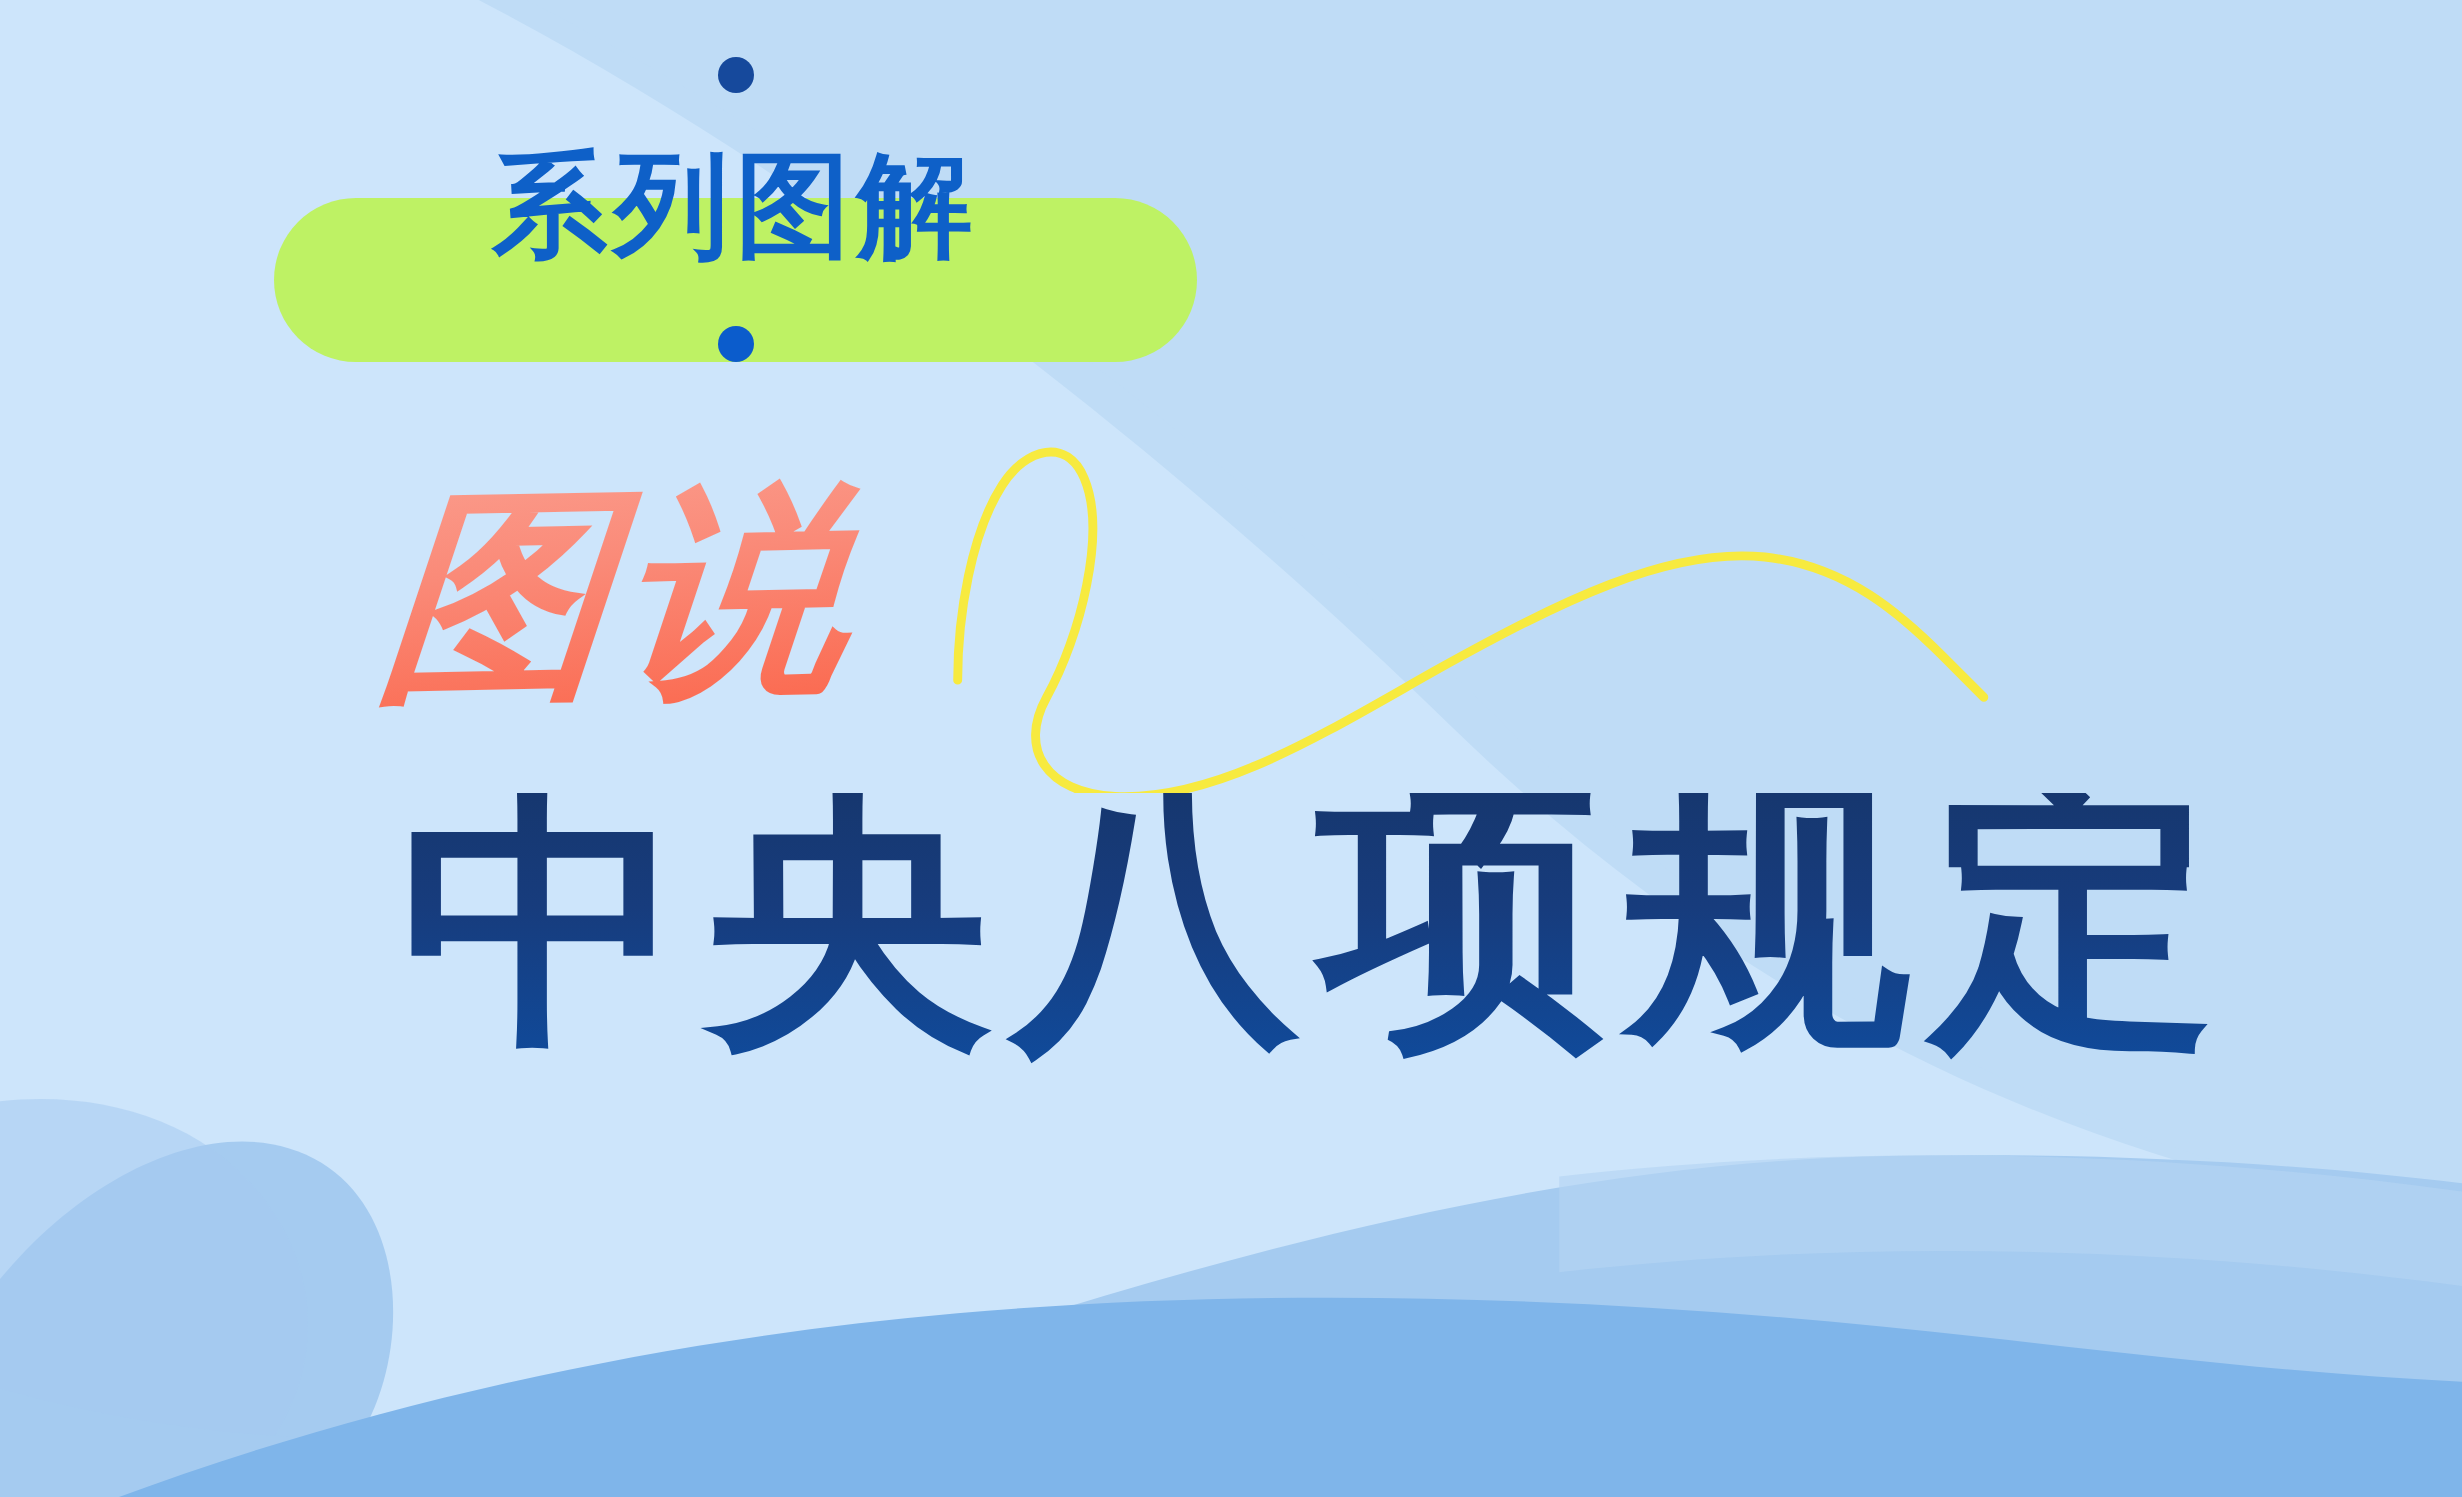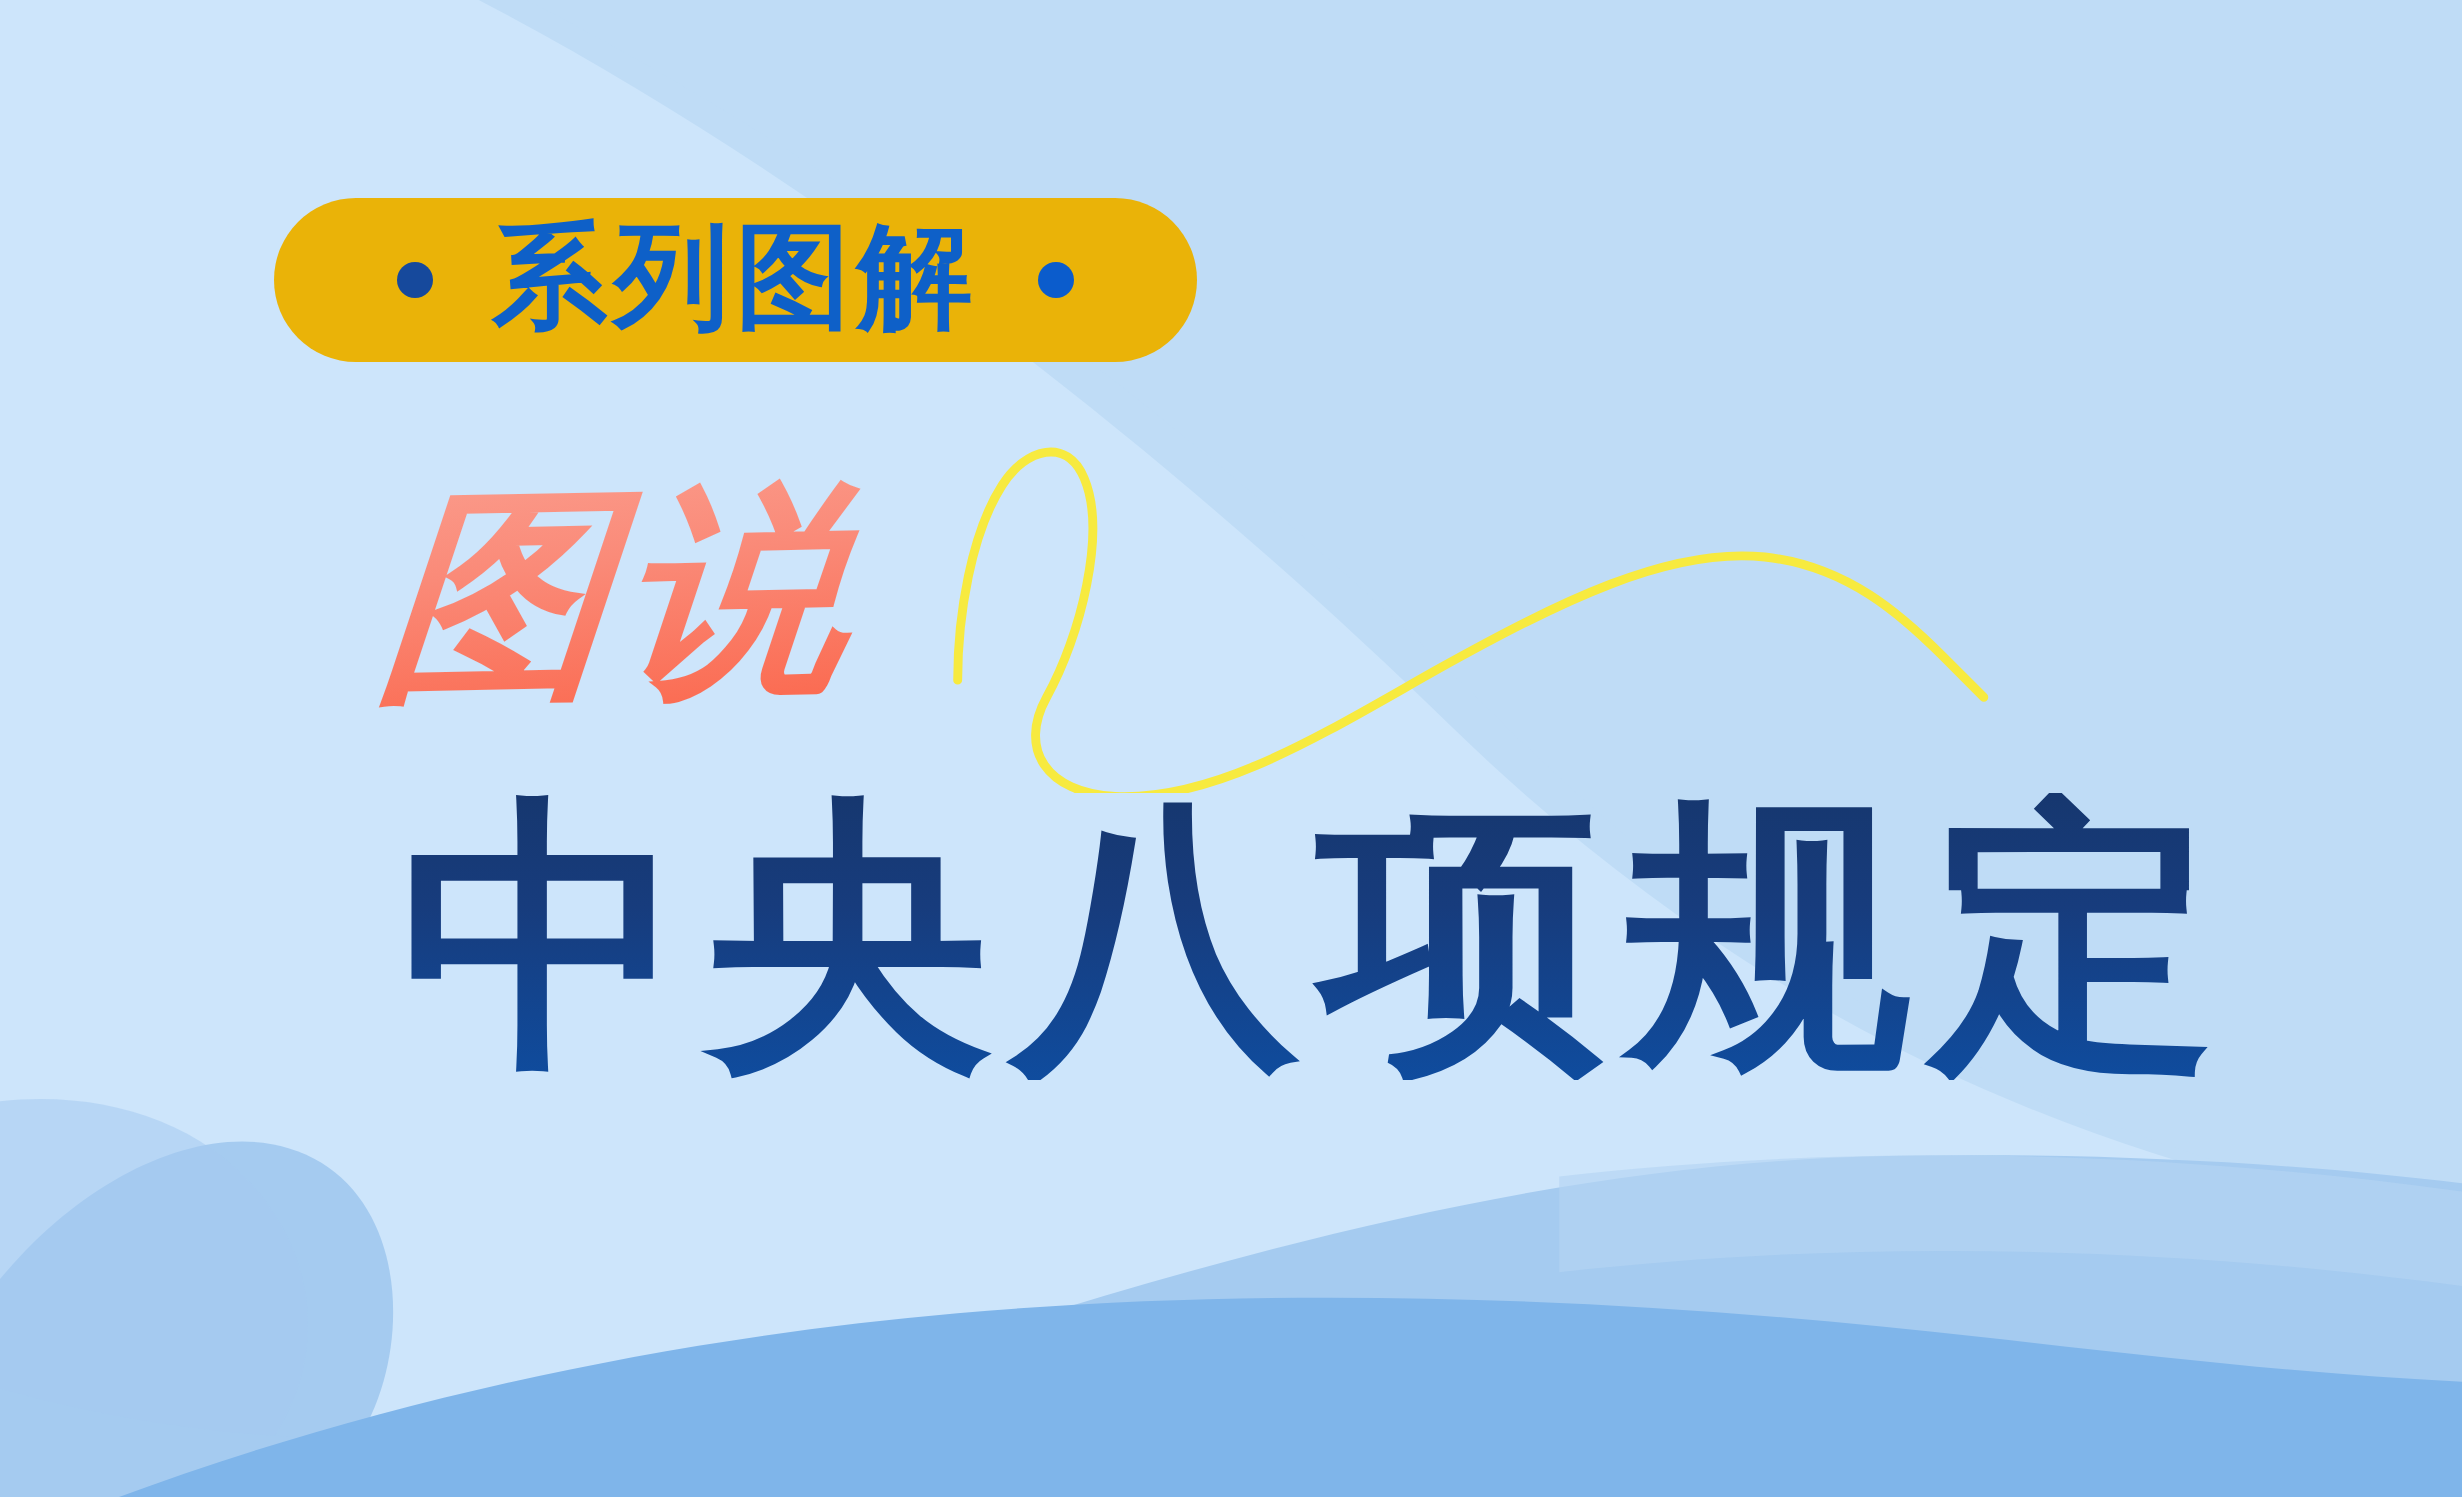--- a/index.html
+++ b/index.html
@@ -25,26 +25,27 @@
     display: block;
   }
 
   
   .badge {
     position: absolute;
     left: 274px;
     top: 198px;
     width: 923px;
     height: 164px;
-    background: #eab308;
+    background: #bef264;
     border-radius: 82px;
     display: flex;
     align-items: center;
-    justify-content: center;
+    justify-content: flex-end;
     gap: 59px;
+    flex-direction: column;
   }
   .badge-dot {
     width: 36px;
     height: 36px;
     border-radius: 50%;
     background: #1355a8;
     flex: 0 0 auto;
   }
   .badge-dot.left  { background: #16499c; }
   .badge-dot.right { background: #0b5ccc; }
@@ -94,20 +95,21 @@
     top: 793px;
     font-size: 287px;
     font-weight: 700;
     line-height: 1;
     letter-spacing: 19px;
     white-space: nowrap;
     background-image: linear-gradient(180deg, #16376f 0%, #173c7d 40%, #0f4c9e 100%);
     -webkit-background-clip: text;
     background-clip: text;
     color: transparent;
+    font-family: Liberation Mono, monospace;
   }
 </style>
 </head>
 <body>
 
 <div id="poster">
 
   <svg class="bg-layer" viewBox="0 0 3600 2190" preserveAspectRatio="none">
     <defs>
       <linearGradient id="gLight" x1="0" y1="0" x2="0.4" y2="1">

